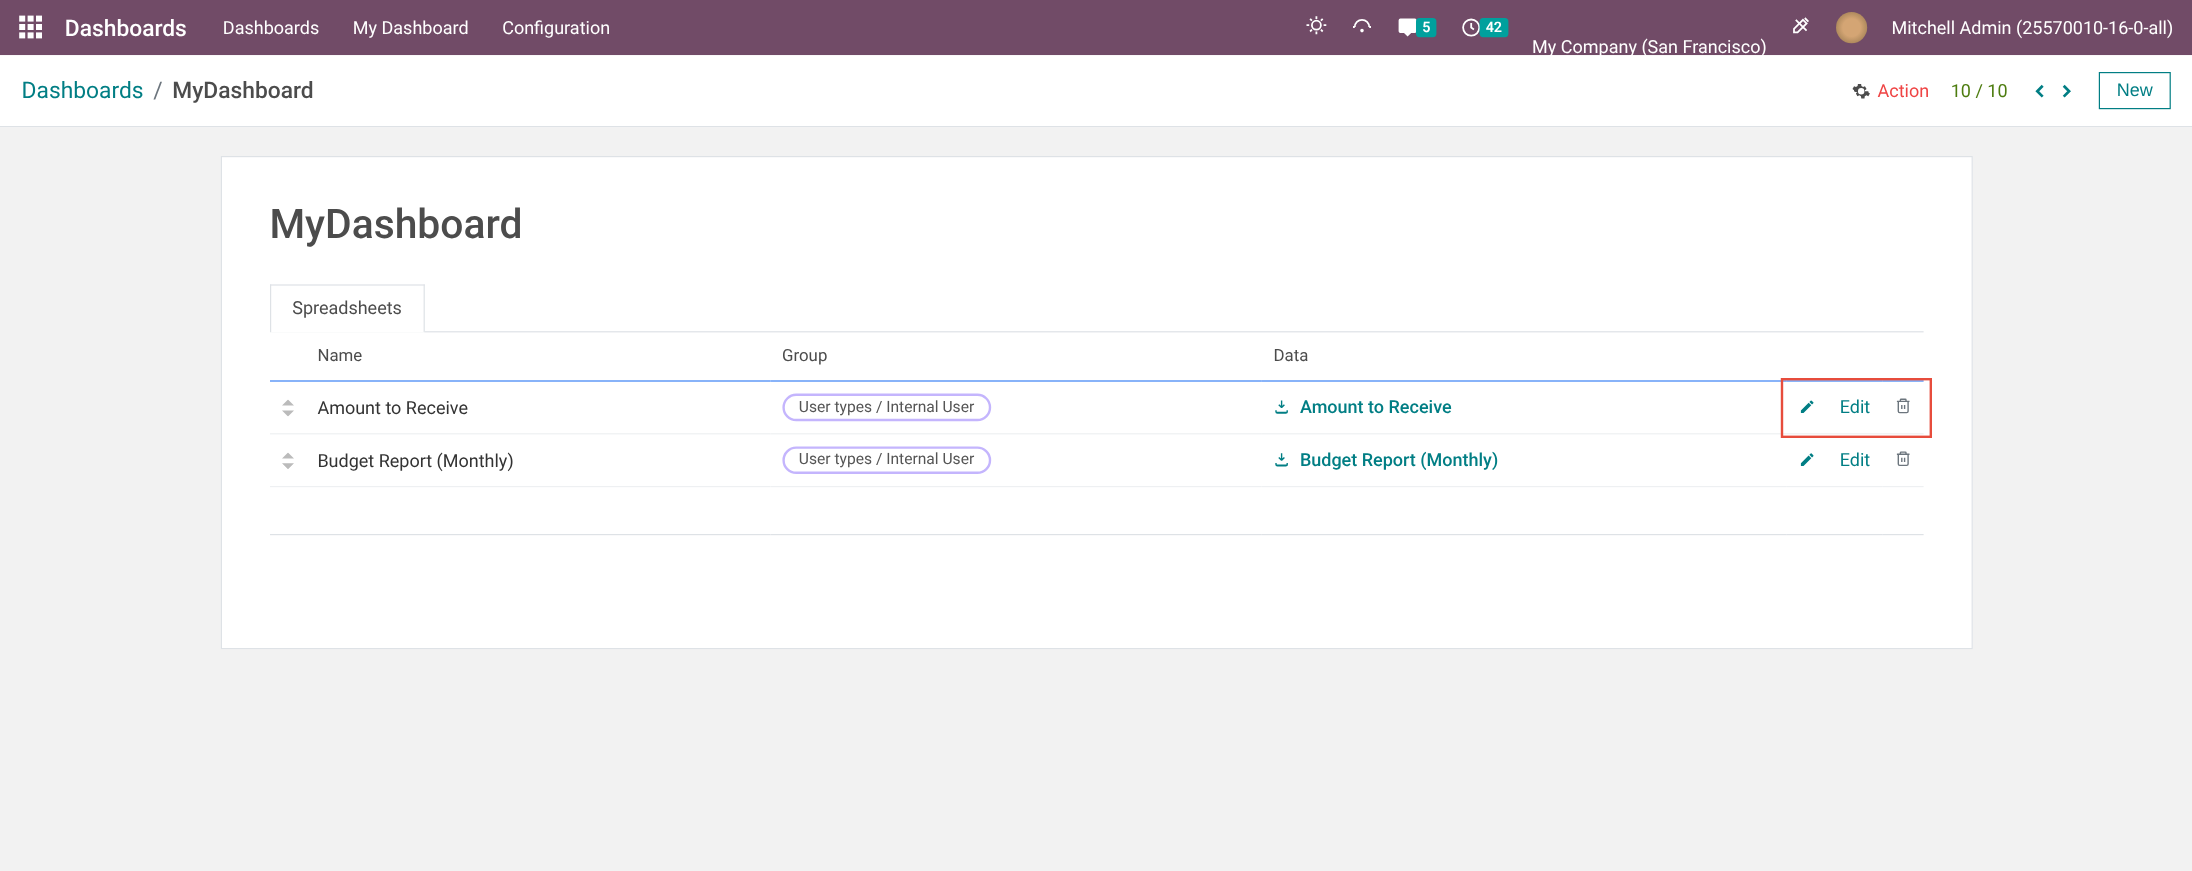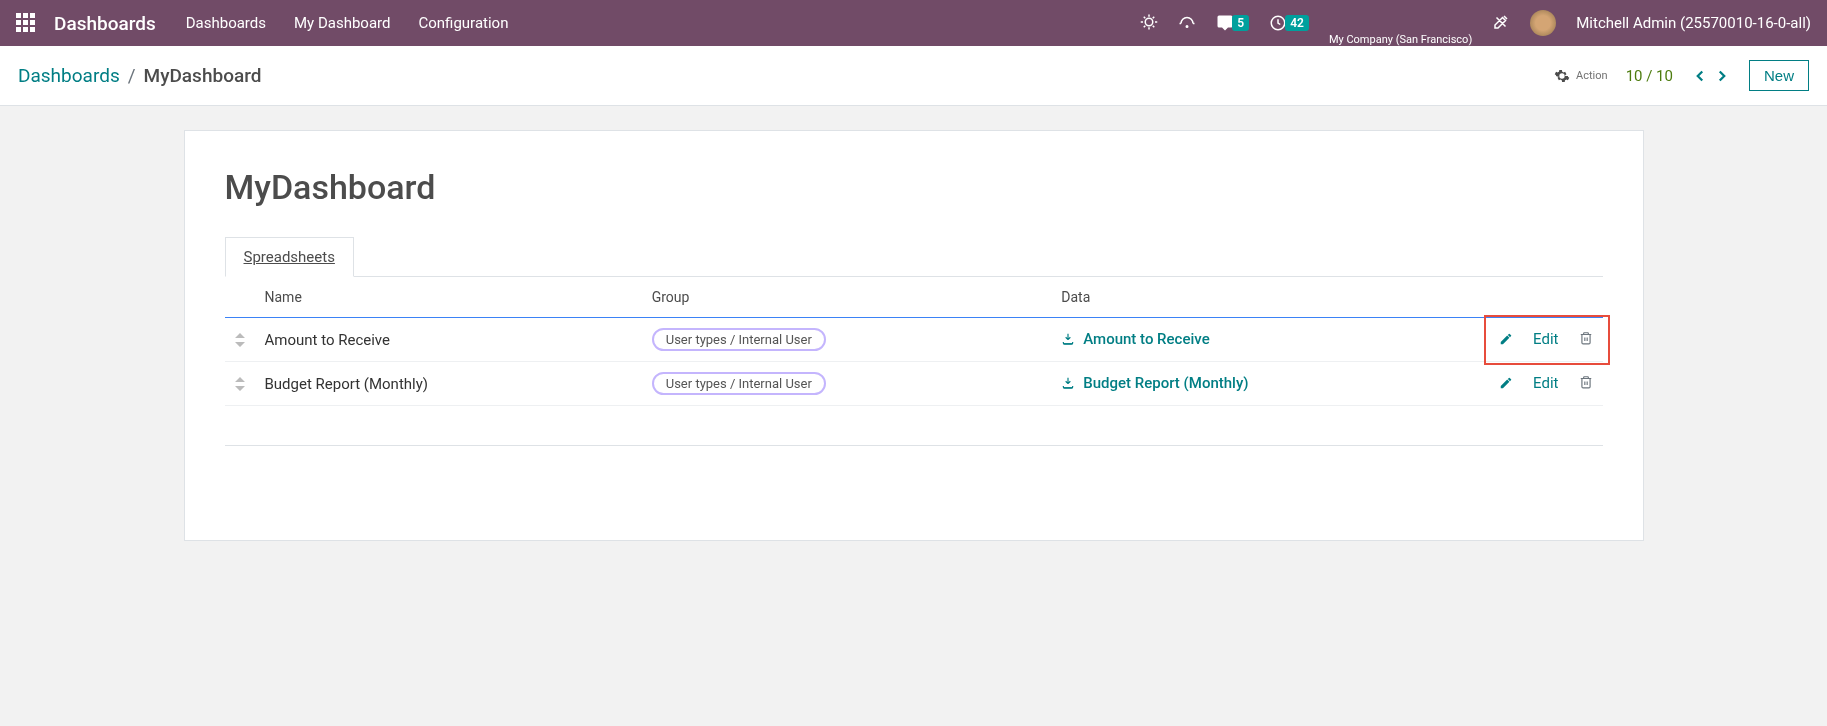--- a/index.html
+++ b/index.html
@@ -9,45 +9,45 @@
   .topnav { background: #714B67; color: #fff; height: 46px; display: flex; align-items: center; padding: 0 16px; }
   .apps-icon { width: 20px; height: 20px; display: grid; grid-template-columns: repeat(3, 5px); grid-template-rows: repeat(3, 5px); gap: 2px; margin-right: 18px; cursor: pointer; }
   .apps-icon span { background: #fff; width: 5px; height: 5px; }
   .brand { font-size: 19px; font-weight: 500; margin-right: 30px; }
   .nav-links { display: flex; gap: 28px; }
   .nav-link { color: #fff; cursor: pointer; font-size: 15px; }
   .nav-right { margin-left: auto; display: flex; align-items: center; gap: 20px; }
   .nav-icon { width: 18px; height: 18px; display: inline-block; }
   .badge-group { position: relative; display: flex; align-items: center; }
   .badge { background: #00A09D; color: #fff; font-size: 12px; padding: 1px 5px; border-radius: 3px; font-weight: 600; margin-left:-2px; }
-  .company { font-size: 11px; margin-top: 32px; }
+  .company { font-size: 15px; margin-top: 32px; }
   .avatar { width: 26px; height: 26px; border-radius: 50%; background: radial-gradient(circle, #d4a574 40%, #8b6f47 100%); display:inline-block; }
   .user-name { font-size: 15px; }
 
   
   .control-panel { background: #fff; border-bottom: 1px solid #dee2e6; padding: 14px 18px; display: flex; align-items: center; }
   .breadcrumb { font-size: 19px; display: flex; align-items: center; gap: 8px; }
   .breadcrumb .root { color: #017E84; cursor: pointer; }
   .breadcrumb .sep { color: #6c757d; }
   .breadcrumb .current { color: #4c4c4c; font-weight: 500; }
   .cp-right { margin-left: auto; display: flex; align-items: center; gap: 18px; }
-  .action-btn { display: flex; align-items: center; gap: 6px; color: #737373; cursor: pointer; font-size: 11px; }
+  .action-btn { display: flex; align-items: center; gap: 6px; color: #ef4444; cursor: pointer; font-size: 15px; }
   .pager { font-size: 15px; color: #4d7c0f; }
   .pager-nav { display: flex; gap: 4px; color: #017E84; }
   .pager-nav svg { cursor: pointer; }
   .new-btn { border: 1px solid #017E84; color: #017E84; background: #fff; padding: 6px 14px; font-size: 15px; cursor: pointer; }
 
   
   .sheet-bg { padding: 24px 0; background: #f2f2f2; min-height: calc(100vh - 46px - 60px); }
   .sheet { background: #fff; border: 1px solid #dee2e6; max-width: 1460px; margin: 0 auto; padding: 24px 40px 40px; }
   .sheet-title { font-size: 34px; color: #4c4c4c; font-weight: 500; margin: 12px 0 30px; }
 
   
   .tabs { border-bottom: 1px solid #dee2e6; display: flex; position: relative; }
-  .tab { border: 1px solid #dee2e6; border-bottom: 1px solid #fff; padding: 10px 18px; font-size: 15px; color: #4c4c4c; margin-bottom: -1px; background: #fff; cursor: pointer; position: relative; text-decoration: underline; }
+  .tab { border: 1px solid #dee2e6; border-bottom: 1px solid #fff; padding: 10px 18px; font-size: 15px; color: #4c4c4c; margin-bottom: -1px; background: #fff; cursor: pointer; position: relative; }
 
   
   table { width: 100%; border-collapse: collapse; margin-top: 0; }
   th { text-align: left; padding: 12px 10px; font-weight: 400; font-size: 14px; color: #4c4c4c; border-bottom: 1px solid #3b82f6; }
   td { padding: 10px 10px; border-bottom: 1px solid #eef0f2; vertical-align: middle; font-size: 15px; }
   .handle-cell { width: 28px; color: #bbb; cursor: grab; text-align: center; }
   .handle-cell svg { display:block; margin:auto; }
   .group-tag { display: inline-block; border: 2px solid #c4b5fd; border-radius: 14px; padding: 2px 12px; font-size: 13px; color: #555; }
   .data-link { color: #017E84; cursor: pointer; display: inline-flex; align-items: center; gap: 8px; font-weight: 500; }
   .edit-cell { text-align: right; white-space: nowrap; width: 80px; }

